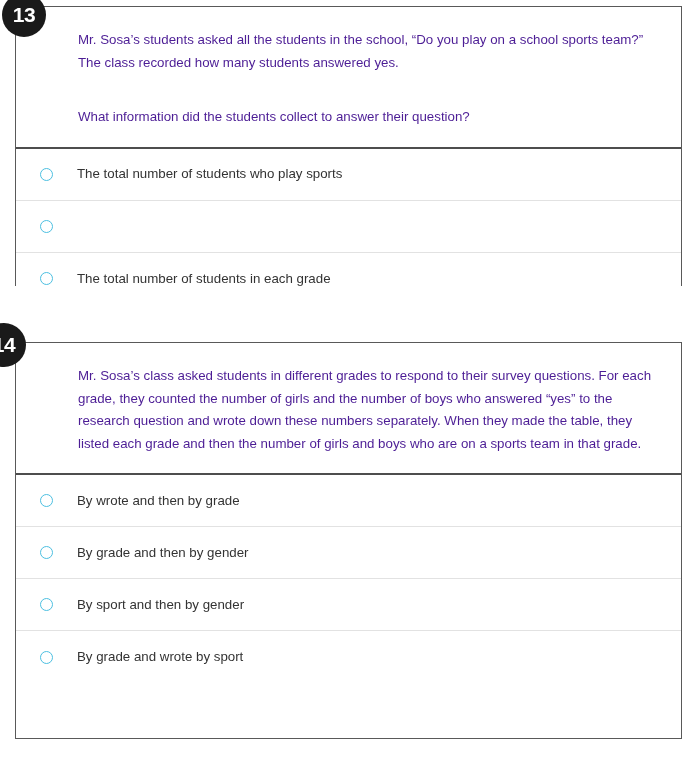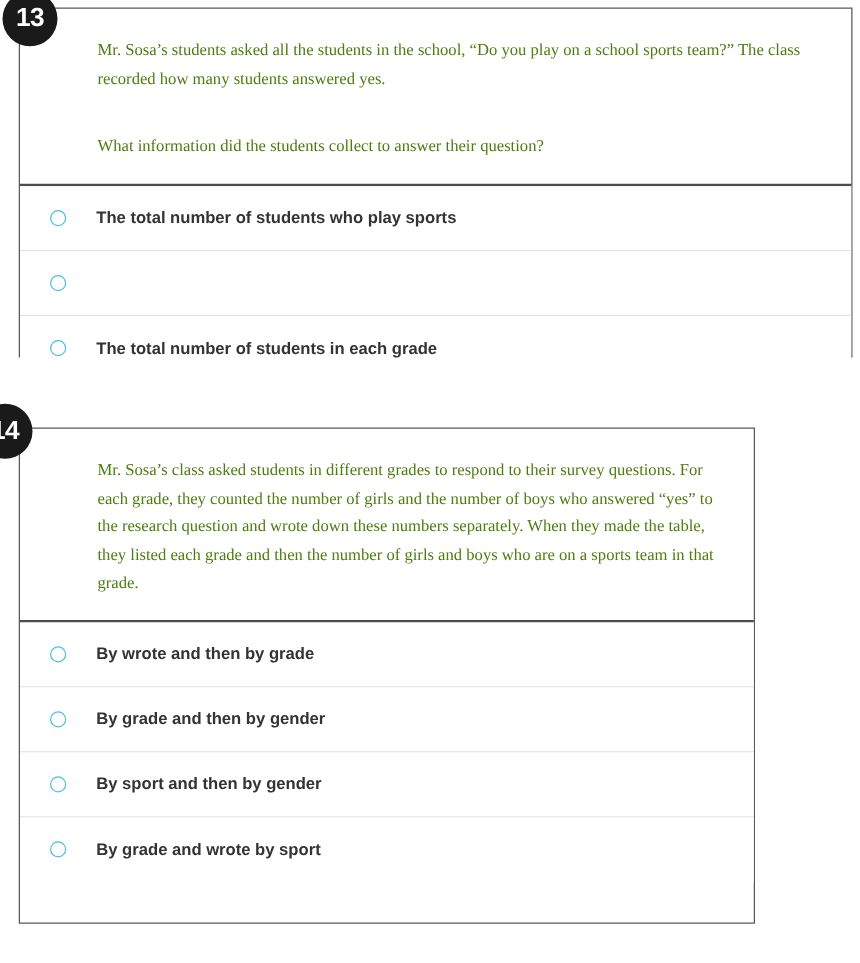--- a/index.html
+++ b/index.html
@@ -33,21 +33,21 @@
   #question-13 {
     left: 15px;
     top: 6px;
     width: 667px;
     height: 280px;
   }
 
   #question-14 {
     left: 15px;
     top: 342px;
-    width: 589px;
+    width: 667px;
     height: 397px;
   }
 
   
   .number-badge {
     position: absolute;
     width: 44px;
     height: 44px;
     border-radius: 50%;
     background: #1a1a1a;
@@ -76,32 +76,30 @@
   .stem {
     box-sizing: border-box;
     padding: 22px 26px 18px 62px;
     border-bottom: 2px solid #4d4d4d;
   }
 
   .stem p {
     margin: 0;
     font-size: 13.3px;
     line-height: 22.5px;
-    color: #4d7c0f;
-    font-family: Liberation Serif, serif;
+    color: #4c1d95;
   }
 
   .stem p + p {
     margin-top: 32px;
   }
 
   
   .options {
     display: block;
-    font-weight: bold;
   }
 
   .option-row {
     box-sizing: border-box;
     height: 52px;
     display: flex;
     align-items: center;
     border-bottom: 1px solid #e2e2e2;
     padding-left: 24px;
     background: #ffffff;

